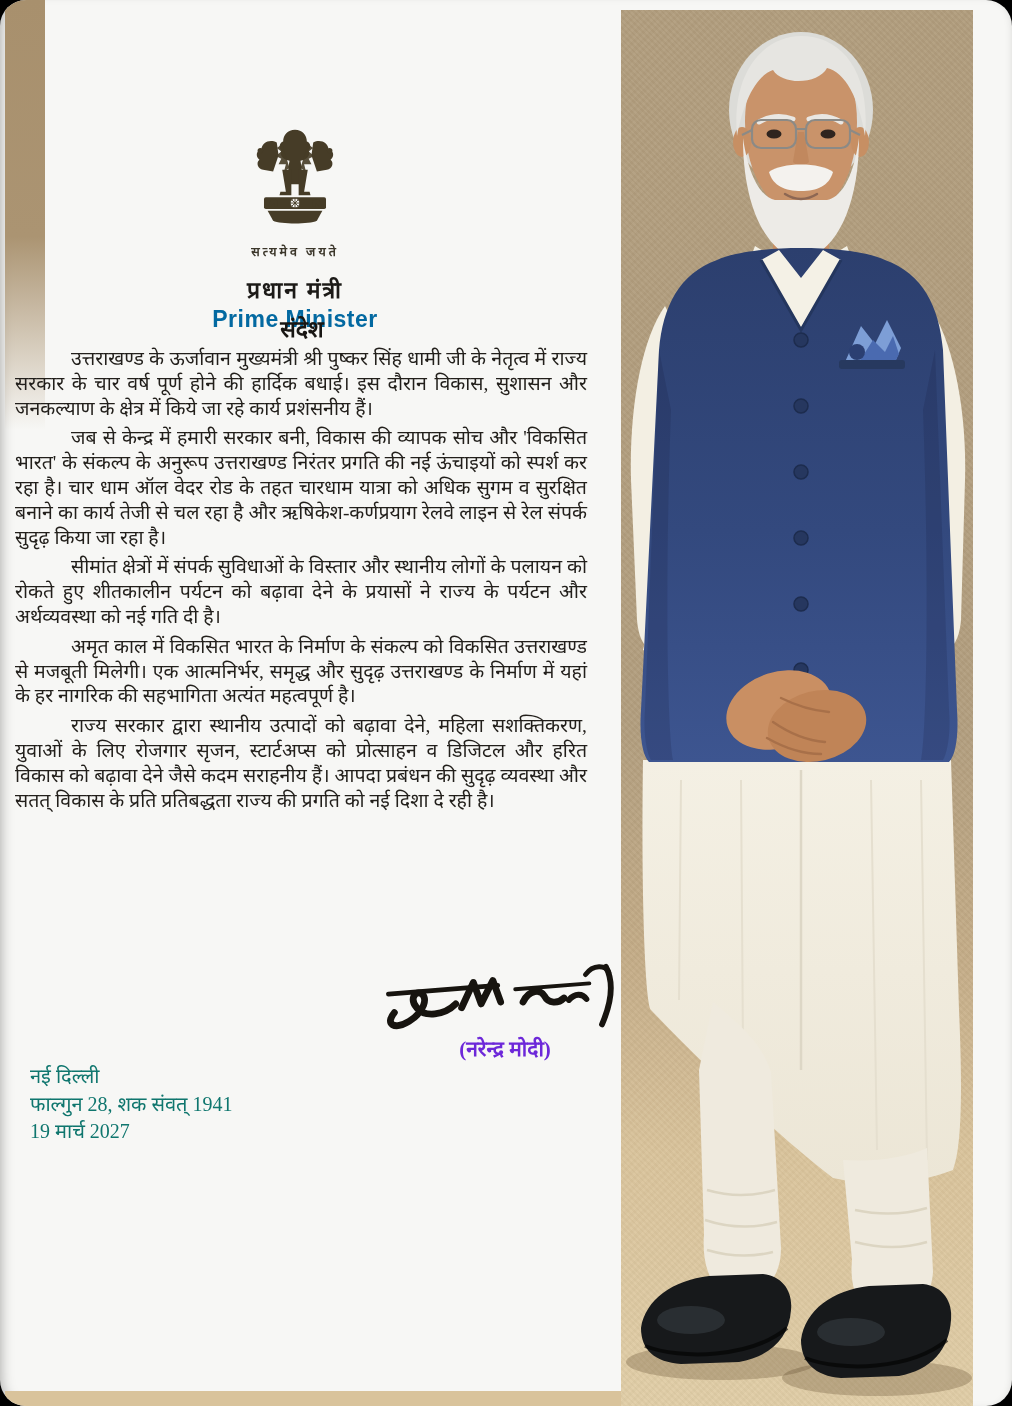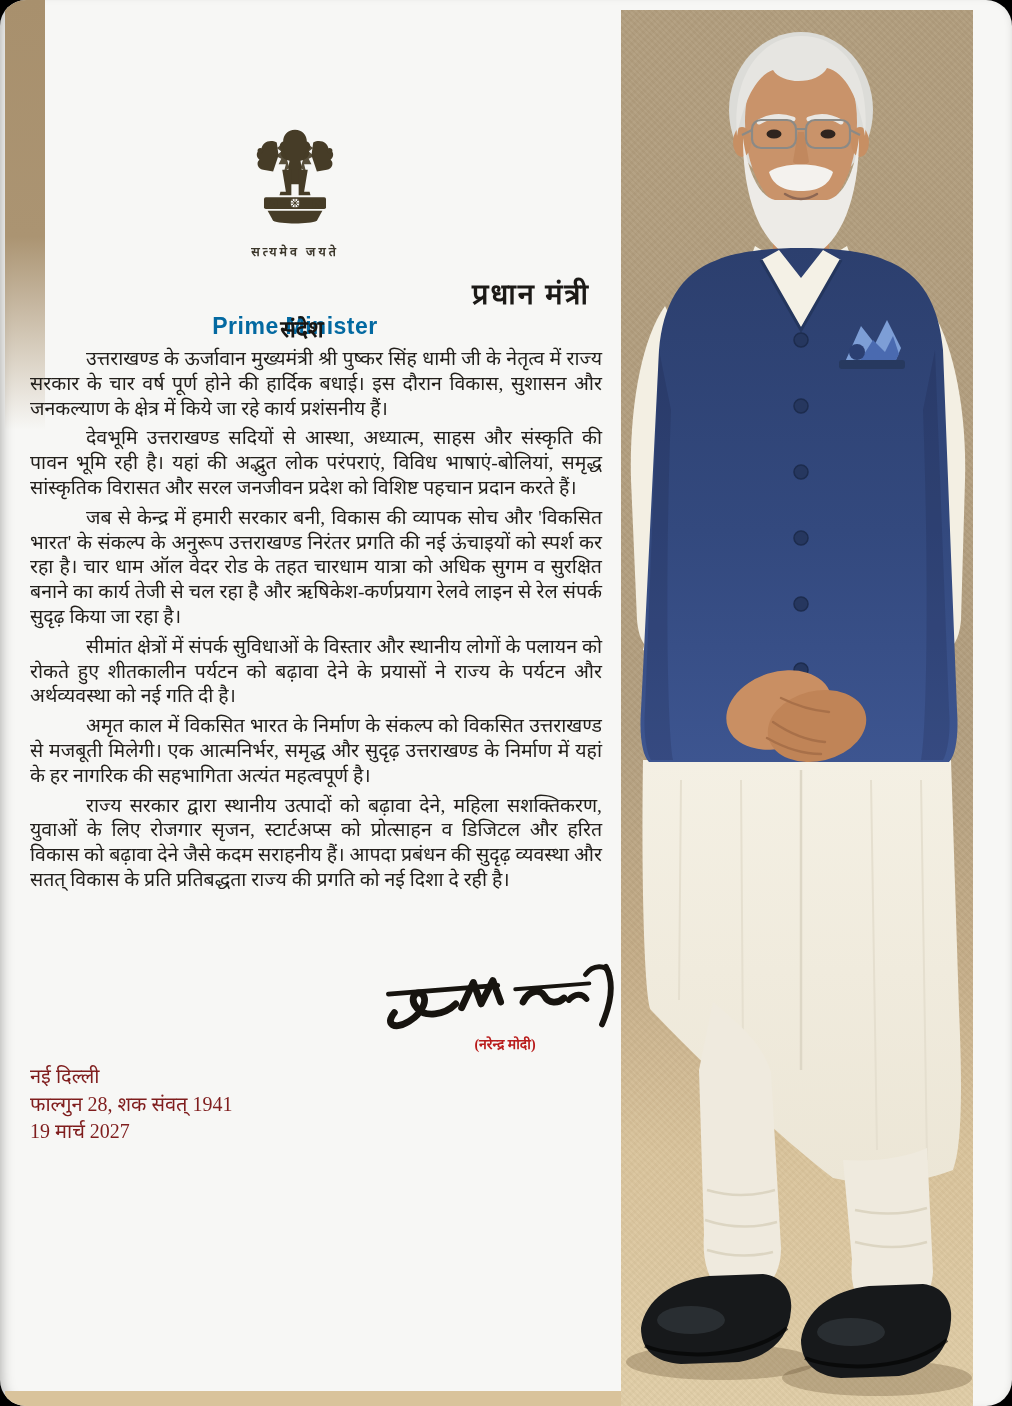--- a/index.html
+++ b/index.html
@@ -10,33 +10,33 @@
   
   .tan-sliver{position:absolute;left:5px;top:0;width:40px;height:430px;
       background:linear-gradient(to bottom,#a8906d 0%,#ab9472 55%,rgba(171,148,114,0) 100%);}
   .bottom-strip{position:absolute;left:5px;right:39px;bottom:0;height:15px;background:#d9c39b;}
 
   
   .letter{position:absolute;left:0;top:0;width:621px;height:100%;color:#26221e;}
   .letterhead{position:absolute;top:126px;left:0;width:590px;text-align:center;}
   .emblem{display:block;margin:0 auto;width:92px;height:114px;}
   .motto{margin-top:3px;font-size:12.5px;letter-spacing:3px;font-weight:700;color:#3c372b;}
-  .title-hi{margin-top:13px;font-size:29px;font-weight:700;letter-spacing:2px;color:#1c1a17;text-align:right;}
+  .title-hi{margin-top:13px;font-size:23px;font-weight:700;letter-spacing:2px;color:#1c1a17;}
   .title-en{margin-top:1px;font-size:23px;font-weight:700;letter-spacing:.5px;color:#0369a1;
             font-family:"Liberation Sans","DejaVu Sans",sans-serif;}
   .subject{position:absolute;top:312px;left:7px;width:590px;text-align:center;
            font-size:23px;font-weight:700;color:#181613;}
-  .body-text{position:absolute;top:347px;left:30px;width:572px;}
+  .body-text{position:absolute;top:347px;left:15px;width:572px;}
   .body-text p{margin:0 0 5px 0;font-size:19.5px;line-height:24.8px;text-align:justify;
                text-indent:56px;color:#221f1b;}
   
   .sig{position:absolute;top:960px;left:378px;width:255px;height:78px;}
   .sig-name{position:absolute;top:1034px;left:372px;width:266px;text-align:center;
-            font-size:14px;font-weight:700;color:#b91c1c;}
-  .dateline{position:absolute;top:1063px;left:30px;font-size:20px;line-height:27.5px;color:#7f1d1d;}
+            font-size:21px;font-weight:700;color:#6d28d9;}
+  .dateline{position:absolute;top:1063px;left:30px;font-size:20px;line-height:27.5px;color:#0f766e;}
 
   
   .photo{position:absolute;left:621px;top:10px;right:39px;bottom:0;
      background:linear-gradient(to bottom,#b19d7d 0%,#b29e7e 52%,#c4ac87 68%,#d9c39b 82%,#e0cda6 100%);}
   .photo::after{content:"";position:absolute;inset:0;opacity:.35;
      background:repeating-linear-gradient(45deg,rgba(255,255,255,.10) 0 2px,rgba(0,0,0,.05) 2px 4px),
                 repeating-linear-gradient(-45deg,rgba(255,255,255,.06) 0 3px,rgba(0,0,0,.04) 3px 6px);}
   .photo svg{position:absolute;inset:0;width:100%;height:100%;z-index:2;}
 </style>
 </head>
@@ -74,21 +74,20 @@
         </svg>
         <div class="motto">सत्यमेव जयते</div>
         <div class="title-hi">प्रधान मंत्री</div>
         <div class="title-en">Prime Minister</div>
       </div>
 
       <div class="subject">संदेश</div>
 
       <div class="body-text">
         <p>उत्तराखण्ड के ऊर्जावान मुख्यमंत्री श्री पुष्कर सिंह धामी जी के नेतृत्व में राज्य सरकार के चार वर्ष पूर्ण होने की हार्दिक बधाई। इस दौरान विकास, सुशासन और जनकल्याण के क्षेत्र में किये जा रहे कार्य प्रशंसनीय हैं।</p>
-        <p>देवभूमि उत्तराखण्ड सदियों से आस्था, अध्यात्म, साहस और संस्कृति की पावन भूमि रही है। यहां की अद्भुत लोक परंपराएं, विविध भाषाएं-बोलियां, समृद्ध सांस्कृतिक विरासत और सरल जनजीवन प्रदेश को विशिष्ट पहचान प्रदान करते हैं।</p>
         <p>जब से केन्द्र में हमारी सरकार बनी, विकास की व्यापक सोच और 'विकसित भारत' के संकल्प के अनुरूप उत्तराखण्ड निरंतर प्रगति की नई ऊंचाइयों को स्पर्श कर रहा है। चार धाम ऑल वेदर रोड के तहत चारधाम यात्रा को अधिक सुगम व सुरक्षित बनाने का कार्य तेजी से चल रहा है और ऋषिकेश-कर्णप्रयाग रेलवे लाइन से रेल संपर्क सुदृढ़ किया जा रहा है।</p>
         <p>सीमांत क्षेत्रों में संपर्क सुविधाओं के विस्तार और स्थानीय लोगों के पलायन को रोकते हुए शीतकालीन पर्यटन को बढ़ावा देने के प्रयासों ने राज्य के पर्यटन और अर्थव्यवस्था को नई गति दी है।</p>
         <p>अमृत काल में विकसित भारत के निर्माण के संकल्प को विकसित उत्तराखण्ड से मजबूती मिलेगी। एक आत्मनिर्भर, समृद्ध और सुदृढ़ उत्तराखण्ड के निर्माण में यहां के हर नागरिक की सहभागिता अत्यंत महत्वपूर्ण है।</p>
         <p>राज्य सरकार द्वारा स्थानीय उत्पादों को बढ़ावा देने, महिला सशक्तिकरण, युवाओं के लिए रोजगार सृजन, स्टार्टअप्स को प्रोत्साहन व डिजिटल और हरित विकास को बढ़ावा देने जैसे कदम सराहनीय हैं। आपदा प्रबंधन की सुदृढ़ व्यवस्था और सतत् विकास के प्रति प्रतिबद्धता राज्य की प्रगति को नई दिशा दे रही है।</p>
       </div>
 
       <svg class="sig" viewBox="0 0 260 80">
         <g fill="none" stroke="#17140f" stroke-linecap="round" stroke-linejoin="round">
           <path d="M16,54 C6,66 16,72 31,63 C47,53 51,38 43,34 C36,32 32,41 39,49 C47,59 67,57 79,45" stroke-width="7"></path>
           <path d="M85,49 L97,23 L105,45 L117,21 L125,43" stroke-width="7"></path>

